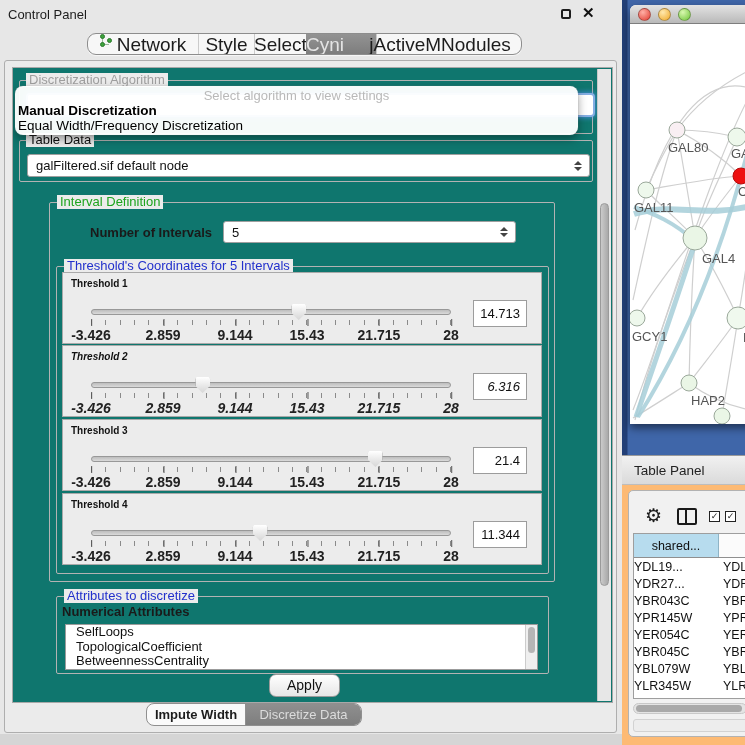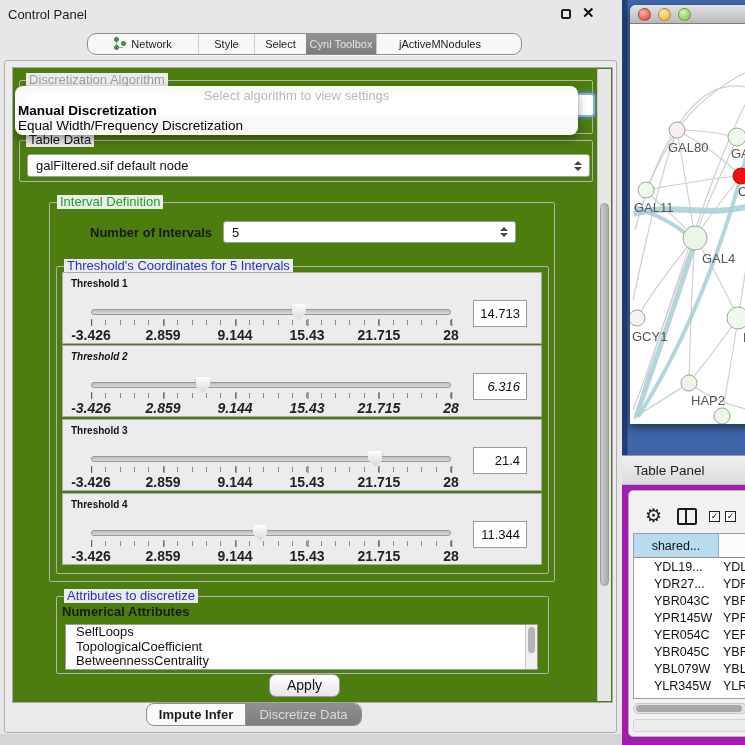--- a/index.html
+++ b/index.html
@@ -6,30 +6,30 @@
 html,body{width:745px;height:745px;overflow:hidden}
 body{font-family:"Liberation Sans",sans-serif;background:#d6d6d6;position:relative;font-size:13px;color:#1a1a1a}
 
 .cw{position:absolute;left:0;top:0;width:622px;height:745px;background:#e7e7e7}
 .cw-bottomstrip{position:absolute;left:0;top:734px;width:622px;height:11px;background:#d5d5d5}
 .titlebar-title{position:absolute;left:8px;top:7px;font-size:13px;color:#1c1c1c}
 .float-icon{position:absolute;left:561px;top:9px;width:10px;height:10px;border:2px solid #1c1c1c;border-radius:2px;background:transparent}
 .close-icon{position:absolute;left:582px;top:4px;font-size:15px;font-weight:bold;color:#111;line-height:18px}
 
 .tabbar{position:absolute;left:87px;top:33px;width:435px;height:22px;border:1px solid #8d8d8d;border-radius:9px;background:#f7f7f7;display:flex;overflow:hidden;box-shadow:0 1px 1px rgba(255,255,255,.7)}
-.tab{display:flex;align-items:center;justify-content:center;font-size:11px;color:#1c1c1c;height:100%;position:relative}
+.tab{display:flex;align-items:flex-start;justify-content:center;font-size:19px;color:#1c1c1c;height:100%;position:relative}
 .tab.sep{border-left:1px solid #cbcbcb}
 .tab.selected{background:linear-gradient(#939393,#7d7d7d);color:#e4e4e4}
 .tab .neticon{width:12px;height:14px;margin-right:5px;position:relative;display:inline-block}
 .neticon i{position:absolute;width:5px;height:5px;border-radius:50%;background:#3ea43e;border:1px solid #2c7a2c}
 .neticon i.a{left:0;top:0}.neticon i.b{left:0;top:8px}.neticon i.c{left:7px;top:4px}
 .neticon em{position:absolute;left:2px;top:2px;width:7px;height:9px;border-left:1px solid #9bb79b;border-bottom:1px solid #9bb79b}
 
 .outer-panel{position:absolute;left:4px;top:60px;width:613px;height:673px;background:#ebebeb;border:1px solid #aeaeae;border-radius:3px}
-.scrollpane{position:absolute;left:7px;top:6px;width:601px;height:636px;background:#4d7c0f;border:1px solid #a8a8a8;overflow:hidden}
+.scrollpane{position:absolute;left:7px;top:6px;width:601px;height:636px;background:#0f766e;border:1px solid #a8a8a8;overflow:hidden}
 .vsb{position:absolute;right:1px;top:1px;bottom:1px;width:14px;background:#e7e7e7;border-left:1px solid #c9c9c9}
 .vsb-thumb{position:absolute;left:2px;width:9px;top:134px;height:383px;background:linear-gradient(90deg,#cacaca,#a9a9a9);border:1px solid #9a9a9a;border-radius:5px}
 
 .group{position:absolute;border:1px solid #b3b3b3;border-radius:2px}
 .group-title{position:absolute;font-size:13px;background:#ececec;padding:0 3px;line-height:14px;white-space:nowrap}
 .t-gray{color:#9f9f9f}.t-black{color:#111}.t-green{color:#1ea41e}.t-blue{color:#2230cc}
 
 .combo{position:absolute;background:#fff;border:1px solid #9f9f9f;border-radius:3px;font-size:13px;line-height:21px;padding-left:8px;color:#111;white-space:nowrap;overflow:hidden}
 .stepper{position:absolute;right:7px;top:50%;transform:translateY(-50%);display:flex;flex-direction:column;gap:2px}
 .stepper b{width:0;height:0;border-left:4px solid transparent;border-right:4px solid transparent}
@@ -57,21 +57,21 @@
 .attr-item{font-size:13px;line-height:14.5px;padding-left:10px;color:#111;white-space:nowrap}
 .list-sb{position:absolute;right:0;top:0;bottom:0;width:12px;background:#efefef;border-left:1px solid #ccc}
 .list-sb .lth{position:absolute;left:2px;top:2px;width:7px;height:26px;background:#b5b5b5;border-radius:4px}
 
 .apply-btn{position:absolute;left:256px;top:606px;width:71px;height:23px;background:linear-gradient(#ffffff,#e6e6e6);border:1px solid #9a9a9a;border-radius:7px;font-size:14px;color:#111;text-align:center;line-height:21px}
 .btabs{position:absolute;left:146px;top:703px;height:23px;display:flex;border:1px solid #8f8f8f;border-radius:8px;overflow:hidden;background:#fafafa}
 .btab{display:flex;align-items:center;justify-content:center;font-size:13px;font-weight:bold;color:#1c1c1c}
 .btab.sep{border-left:1px solid #8f8f8f}
 .btab.selected{background:linear-gradient(#8f8f8f,#7e7e7e);color:#dcdcdc;font-weight:normal}
 
-.rr{position:absolute;left:622px;top:0;width:123px;height:745px;overflow:hidden;background:#a21caf}
+.rr{position:absolute;left:622px;top:0;width:123px;height:745px;overflow:hidden;background:#fdba74}
 .desktop{position:absolute;left:0;top:0;width:123px;height:455px;background:linear-gradient(90deg,#223f77 0,#223f77 5px,#3f66a9 6px)}
 .macwin{position:absolute;left:8px;top:5px;width:130px;height:419px;border-radius:6px 0 0 0;box-shadow:0 4px 9px rgba(0,0,0,.5);background:#fff}
 .mactb{position:absolute;left:0;top:0;right:0;height:19px;border-radius:6px 0 0 0;background:linear-gradient(#e3e3e3,#b9b9b9);border-bottom:1px solid #7e7e7e;display:flex;align-items:center;padding-left:8px;gap:7px}
 .light{width:13px;height:13px;border-radius:50%;border:1px solid rgba(0,0,0,.3)}
 .light.red{background:radial-gradient(circle at 35% 30%,#ffb0a6,#e23c30)}
 .light.yellow{background:radial-gradient(circle at 35% 30%,#ffe9af,#f0a928)}
 .light.green{background:radial-gradient(circle at 35% 30%,#d9f8b0,#6fc53a)}
 .canvas{position:absolute;left:0;top:19px;right:0;bottom:0;background:#fff;overflow:hidden}
 
 .tp-bar{position:absolute;left:0;top:455px;width:123px;height:30px;background:linear-gradient(#f1f1f1,#dadada);border-top:1px solid #9a9a9a;border-bottom:1px solid #bdbdbd;display:flex;align-items:center;padding-left:12px;font-size:13.5px;color:#222}
@@ -80,21 +80,21 @@
 .cols-icon{position:absolute;left:48px;top:17px;width:20px;height:17px;border:2px solid #1a1a1a;border-radius:2px}
 .cols-icon::after{content:"";position:absolute;left:6px;top:0;width:2px;height:13px;background:#1a1a1a}
 .chk-icon{position:absolute;top:20px;width:11px;height:11px;border:1.5px solid #222;font-size:9px;line-height:9px;text-align:center;color:#222;background:#fff}
 .tbl{position:absolute;left:4px;top:42px;width:150px;height:166px;background:#fff;border:1px solid #9e9e9e;overflow:hidden}
 .tbl-head{display:flex;height:24px;border-bottom:1px solid #8f8f8f}
 .hcell{font-size:12.5px;display:flex;align-items:center;justify-content:center;color:#111}
 .hcell.c1{width:85px;background:#b7dcee;border-right:1px solid #8fb4c6}
 .hcell.c2{width:60px;background:#fbfbfb}
 .trow{display:flex;height:17px;align-items:center}
 .tcell{font-size:12.5px;color:#111;white-space:nowrap;overflow:hidden}
-.tcell.c1{width:85px;padding-left:20px}
+.tcell.c1{width:85px;padding-left:0}
 .tcell.c2{width:60px;padding-left:4px}
 .hsb{position:absolute;left:4px;top:212px;width:114px;height:11px;background:#e4e4e4;border:1px solid #c8c8c8;border-radius:6px}
 .hsb .hth{position:absolute;left:2px;top:1px;width:106px;height:7px;background:#a9a9a9;border-radius:4px}
 .tp-foot{position:absolute;left:4px;top:228px;width:150px;height:13px;background:#ededed;border:1px solid #d2d2d2;border-radius:3px}
 svg text{font-family:"Liberation Sans",sans-serif}
 </style>
 </head>
 <body>
 
 <div class="cw">
@@ -254,21 +254,21 @@
       <div class="apply-btn">Apply</div>
 
       <div class="vsb">
           <div class="vsb-thumb"></div>
         </div>
     </div>
   </div>
 
   <div class="btabs">
     <div class="btab" style="width:98px">
-        <span>Impute Infer</span>
+        <span>Impute Width</span>
       </div>
     <div class="btab selected sep" style="width:116px">
         <span>Discretize Data</span>
       </div>
   </div>
 
   <div class="cw-bottomstrip"></div>
 </div>
 
 <div class="rr">

